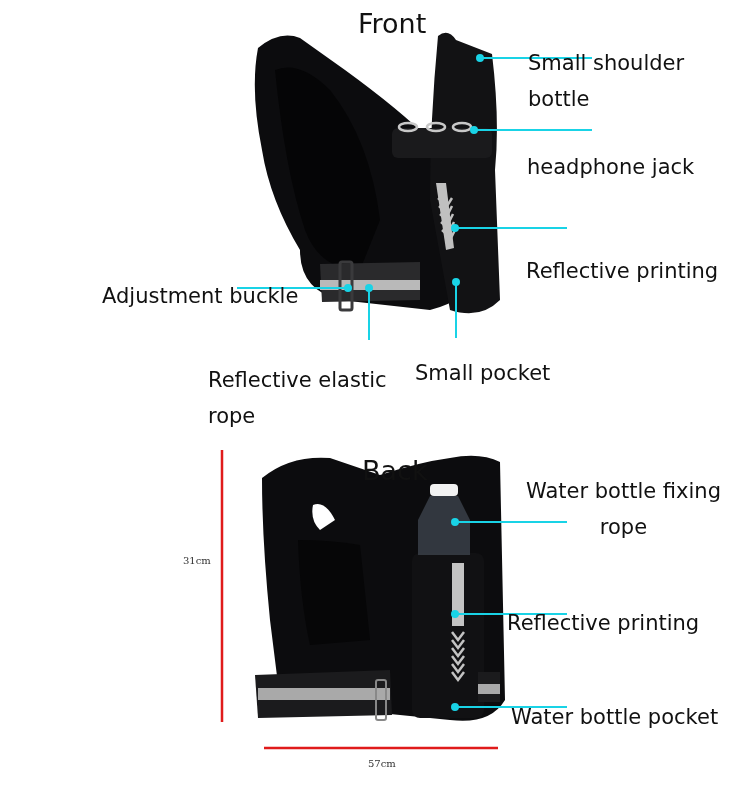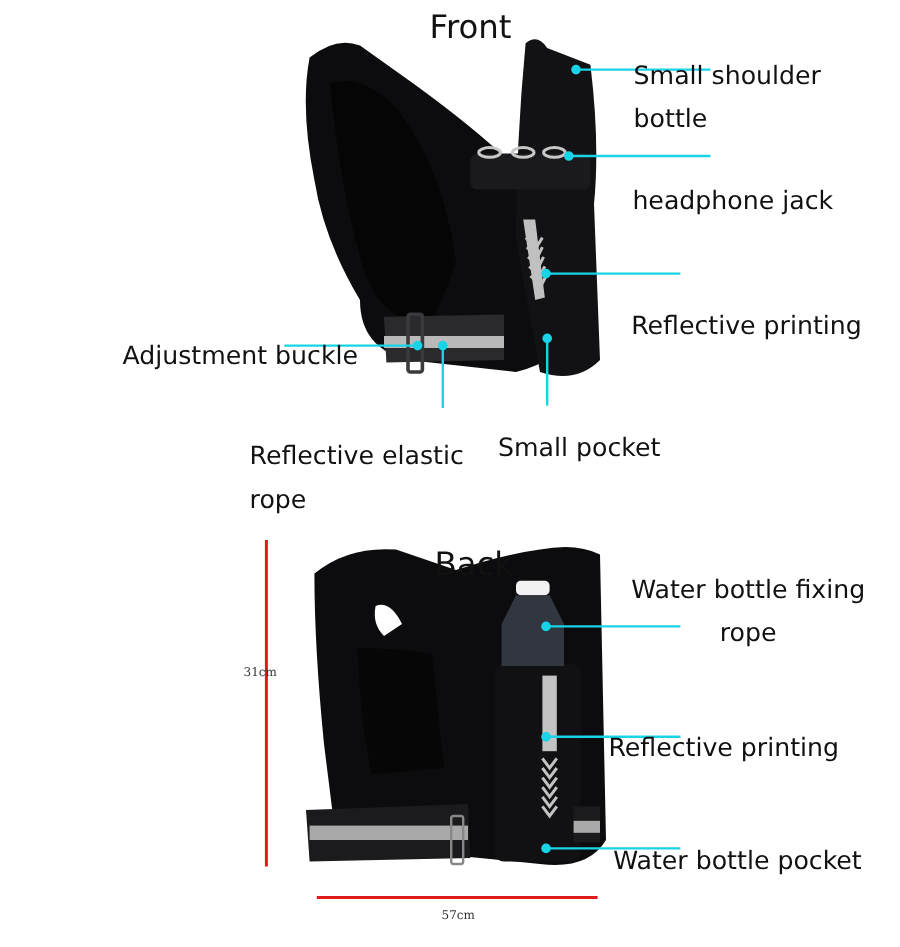--- a/index.html
+++ b/index.html
@@ -119,14 +119,14 @@
 </div>
 <div class="abs label" style="left:415px; top:330px;">Small pocket</div>
 
 <div class="abs label" style="left:526px; top:448px;text-align:center;">
   <div>Water bottle fixing</div>
   <div>rope</div>
 </div>
 <div class="abs label" style="left:507px; top:580px;">Reflective printing</div>
 <div class="abs label" style="left:511px; top:674px;">Water bottle pocket</div>
 
-<div class="abs dim" style="left:183px; top:555px;margin-left:20px;">31cm</div>
+<div class="abs dim" style="left:183px; top:555px;">31cm</div>
 <div class="abs dim" style="left:368px; top:758px;">57cm</div>
 
 </body></html>

